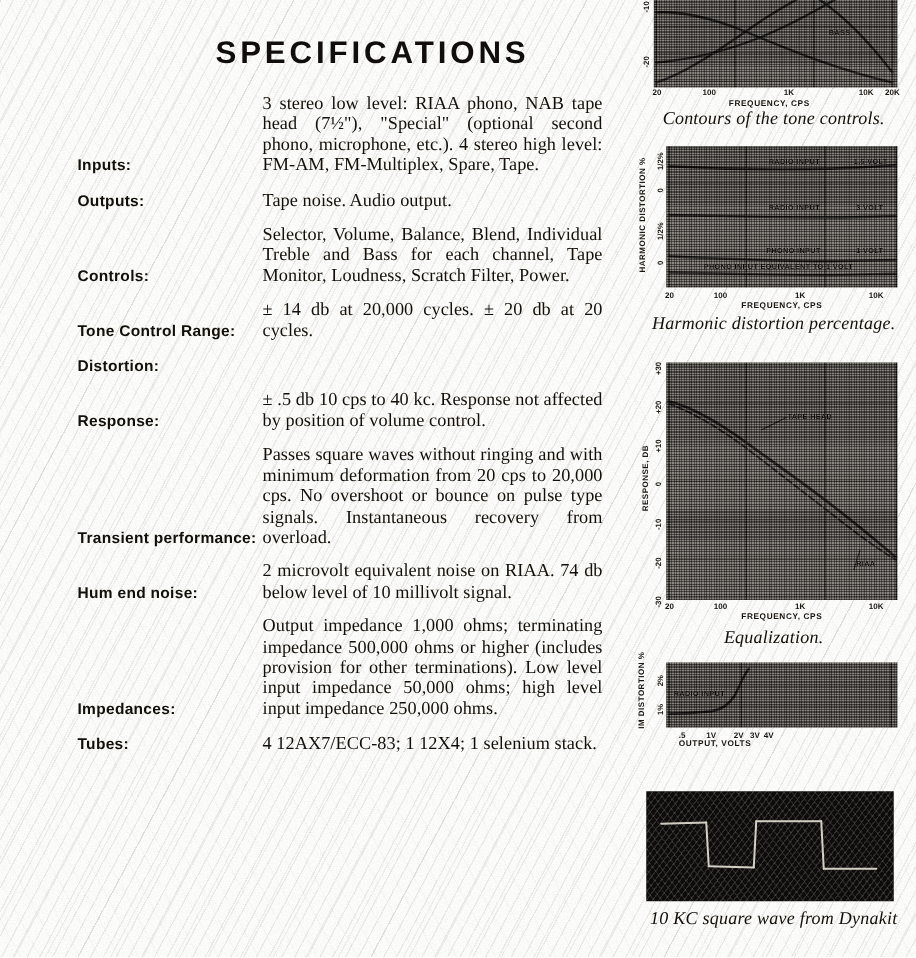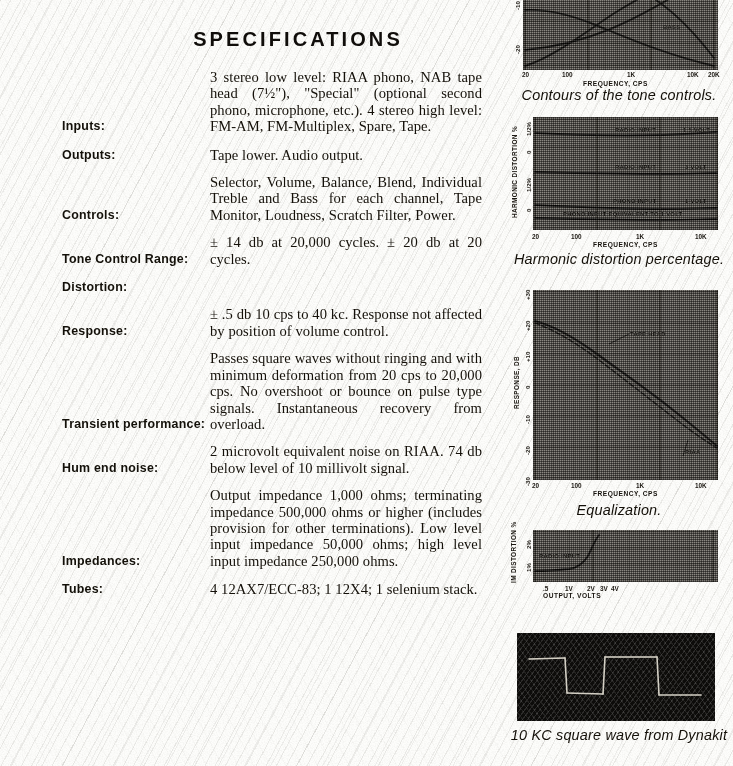--- a/index.html
+++ b/index.html
@@ -56,21 +56,21 @@
   
   .spec-col {
     position: absolute;
     left: 62px;
     top: 28px;
     width: 420px;
   }
   .spec-title {
     font-family: "Liberation Sans", sans-serif;
     font-weight: bold;
-    font-size: 20px;
+    font-size: 25px;
     letter-spacing: 3.1px;
     text-align: center;
     margin: 0 0 18px 0;
     padding-left: 52px;
     color: #100d0a;
   }
   .spec-row {
     display: flex;
     align-items: flex-end;
     margin-bottom: 11px;
@@ -99,21 +99,21 @@
 
   
   .fig-col {
     position: absolute;
     left: 505px;
     top: 0px;
     width: 228px;
   }
   .figure { position: relative; }
   .fig-caption {
-    font-family: Liberation Sans, sans-serif;
+    font-family: Liberation Serif, serif;
     font-style: italic;
     font-size: 14.4px;
     text-align: center;
     color: #141009;
     margin-top: 5px;
     letter-spacing: 0.2px;
     white-space: nowrap;
   }
 
   
@@ -232,21 +232,21 @@
 
     <h1 class="spec-title">SPECIFICATIONS</h1>
 
     <div class="spec-row">
       <div class="spec-label">Inputs:</div>
       <div class="spec-value">3 stereo low level: RIAA phono, NAB tape head (7½"), "Special" (optional second phono, microphone, etc.). 4 stereo high level: FM-AM, FM-Multiplex, Spare, Tape.</div>
     </div>
 
     <div class="spec-row">
       <div class="spec-label">Outputs:</div>
-      <div class="spec-value">Tape lower. Audio output.</div>
+      <div class="spec-value">Tape noise. Audio output.</div>
     </div>
 
     <div class="spec-row">
       <div class="spec-label">Controls:</div>
       <div class="spec-value">Selector, Volume, Balance, Blend, Individual Treble and Bass for each channel, Tape Monitor, Loudness, Scratch Filter, Power.</div>
     </div>
 
     <div class="spec-row">
       <div class="spec-label">Tone Control Range:</div>
       <div class="spec-value">± 14 db at 20,000 cycles. ± 20 db at 20 cycles.</div>

